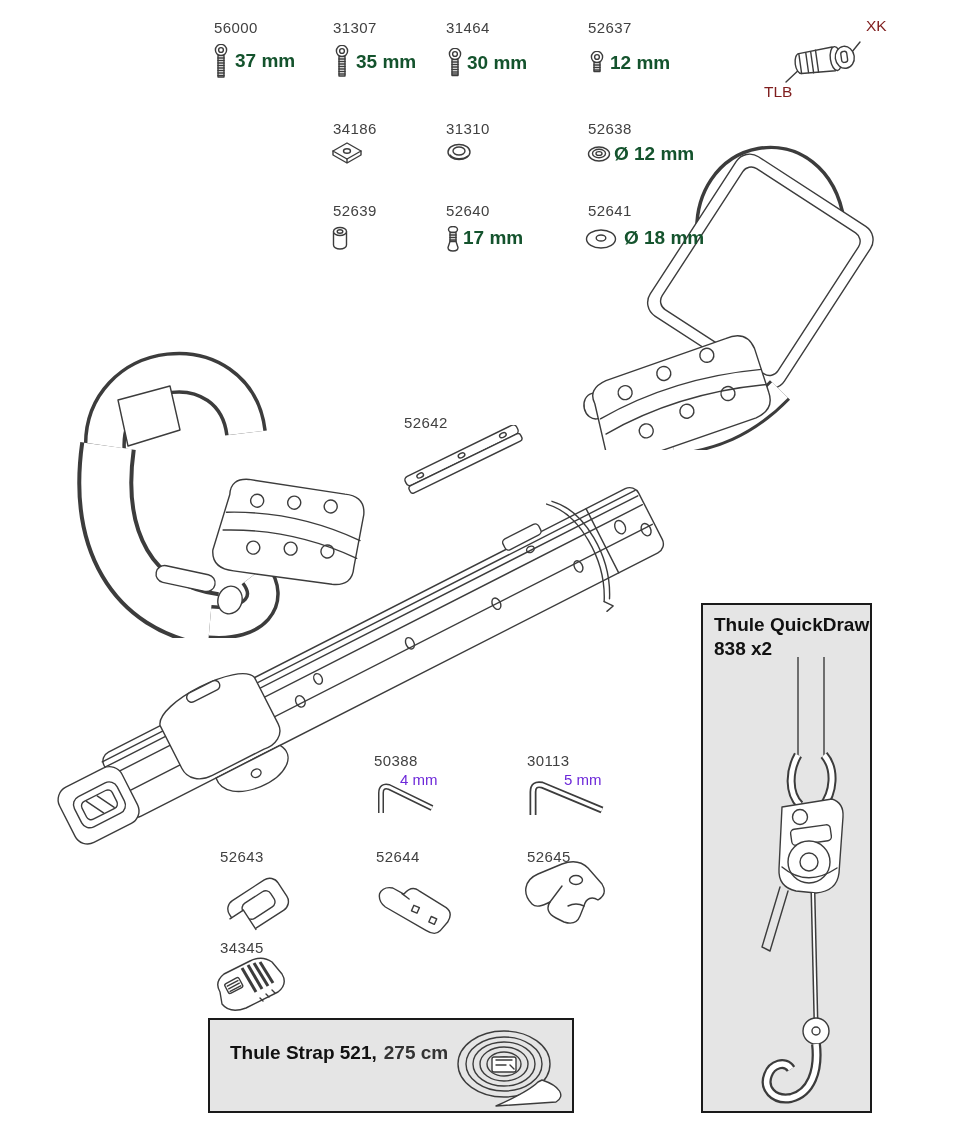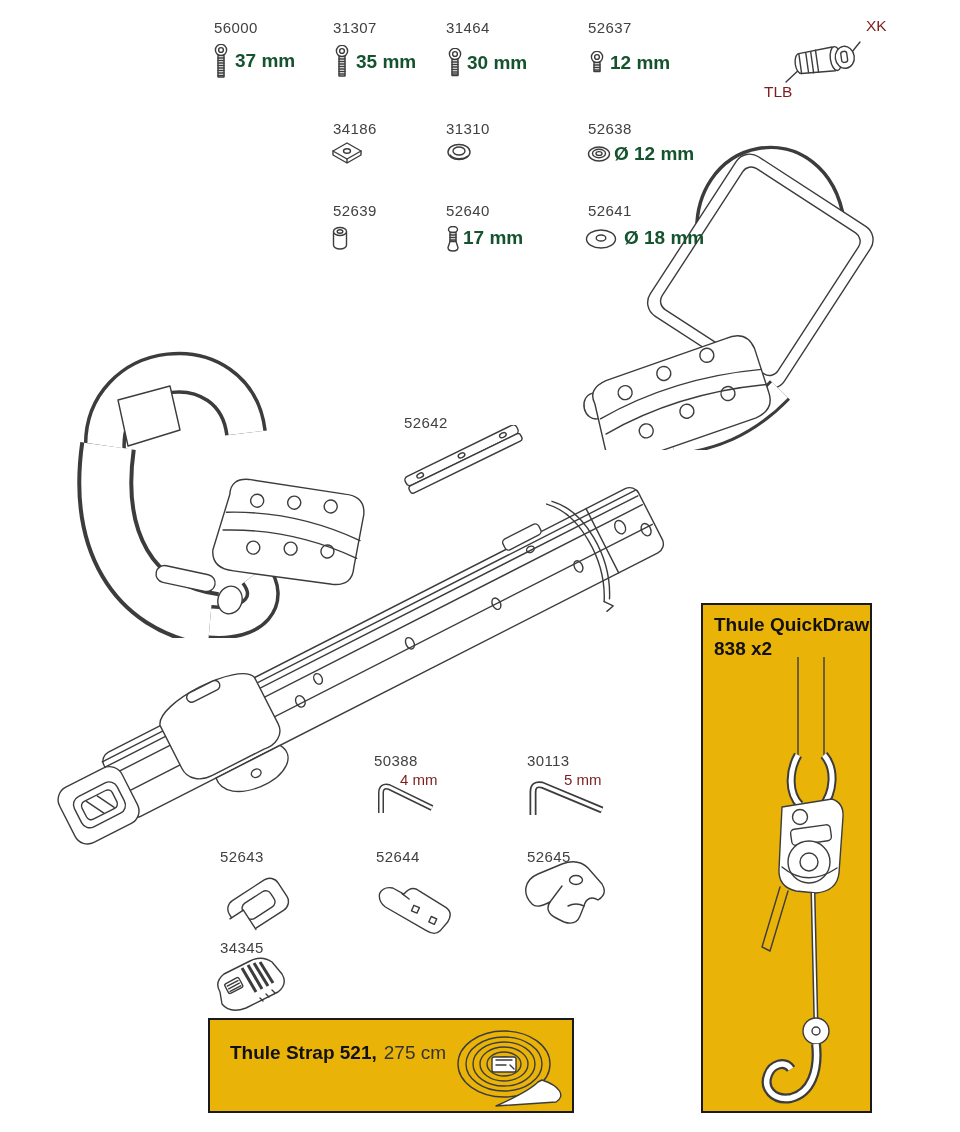--- a/index.html
+++ b/index.html
@@ -1,27 +1,27 @@
 <!DOCTYPE html>
 <html><head>
 <meta charset="utf-8">
 <style>
   html,body{margin:0;padding:0;background:#fff;}
   .page{position:relative;width:960px;height:1132px;background:#ffffff;overflow:hidden;
         font-family:"Liberation Sans",sans-serif;}
   .abs{position:absolute;}
   .pn{font-size:15px;line-height:1.1;font-weight:400;color:#414141;letter-spacing:.4px;white-space:nowrap;}
   .sz{font-size:19px;line-height:1.1;font-weight:700;color:#14532d;white-space:nowrap;}
-  .sz-sm{font-size:15px;line-height:1.1;font-weight:400;color:#7f1d1d;white-space:nowrap;}
+  .sz-sm{font-size:15px;line-height:1.1;font-weight:400;color:#6d28d9;white-space:nowrap;}
   .tag{font-size:15.5px;line-height:1.1;font-weight:400;color:#7f1d1d;white-space:nowrap;}
-  .obox{position:absolute;border:2px solid #1a1a1a;background:#eab308;box-sizing:border-box;}
+  .obox{position:absolute;border:2px solid #1a1a1a;background:#e5e5e5;box-sizing:border-box;}
   .qd-title{font-size:19px;font-weight:700;color:#111;line-height:24px;padding:8px 0 0 11px;}
   .strap-line{font-size:19px;line-height:28px;color:#222;white-space:nowrap;}
   .strap-line .bb{font-weight:700;color:#111;}
-  .strap-line .rr{font-weight:400;color:#333;margin-left:7px;}
+  .strap-line .rr{font-weight:700;color:#333;margin-left:7px;}
   .ln{fill:none;stroke:#3c3c3c;stroke-width:1.4;stroke-linecap:round;stroke-linejoin:round;}
   .fw{fill:#fff;stroke:#3c3c3c;stroke-width:1.4;stroke-linejoin:round;}
   .to{fill:none;stroke:#3c3c3c;stroke-linecap:butt;}
   .ti{fill:none;stroke:#fff;stroke-linecap:butt;}
 </style>
 </head>
 <body>
 
 <div class="page">
 

